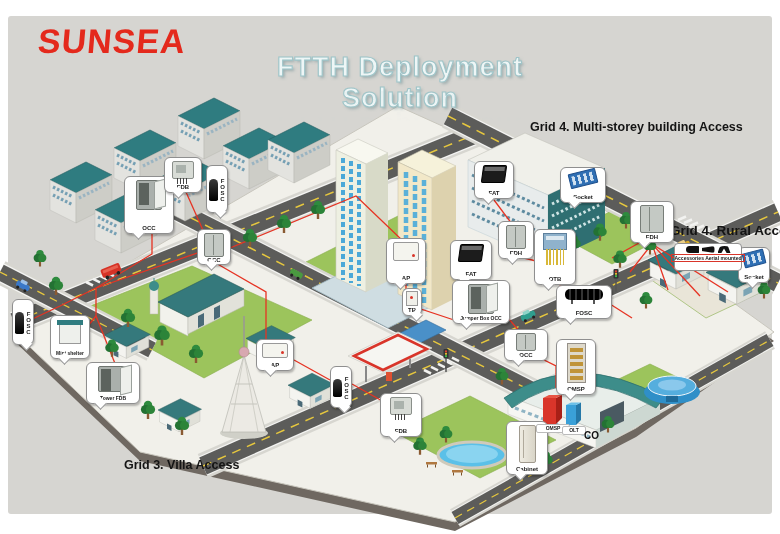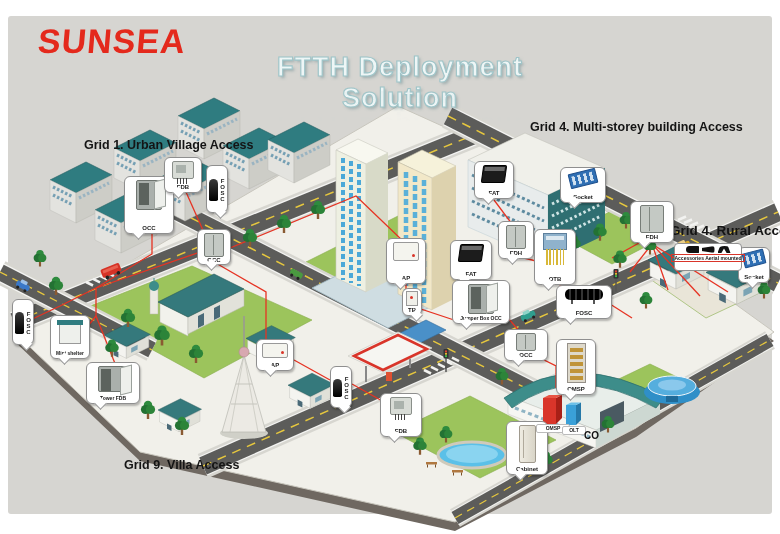--- a/index.html
+++ b/index.html
@@ -412,24 +412,23 @@
         <use href="#tree" transform="translate(764,294) scale(0.9)"></use>
       <use href="#tree" transform="translate(502,380) scale(0.9)"></use>
         <use href="#tree" transform="translate(608,428) scale(0.9)"></use>
     </g>
   </svg>
 
   <div class="logo">SUNSEA</div>
   <div class="title">FTTH Deployment Solution</div>
   <div class="title-reflect">FTTH Deployment Solution</div>
 
-  <div class="grid-label" style="left:84px;top:138px">Grid 1. Urban Village Access</div>
   <div class="grid-label" style="left:530px;top:120px">Grid 4. Multi-storey building Access</div>
   <div class="grid-label" style="left:670px;top:223px;font-size:13.5px">Grid 4. Rural Access</div>
-  <div class="grid-label" style="left:124px;top:458px">Grid 9. Villa Access</div>
+  <div class="grid-label" style="left:124px;top:458px">Grid 3. Villa Access</div>
 
   <div class="callout" style="left:124px;top:176px;width:50px;height:58px">
     <div class="dev cabinet-open"></div>
     <div class="clabel">OCC</div>
   </div>
   <div class="callout" style="left:164px;top:157px;width:38px;height:36px">
     <div class="dev wallbox"></div>
     <div class="clabel">FDB</div>
   </div>
   <div class="callout vert" style="left:206px;top:165px;width:22px;height:48px">

